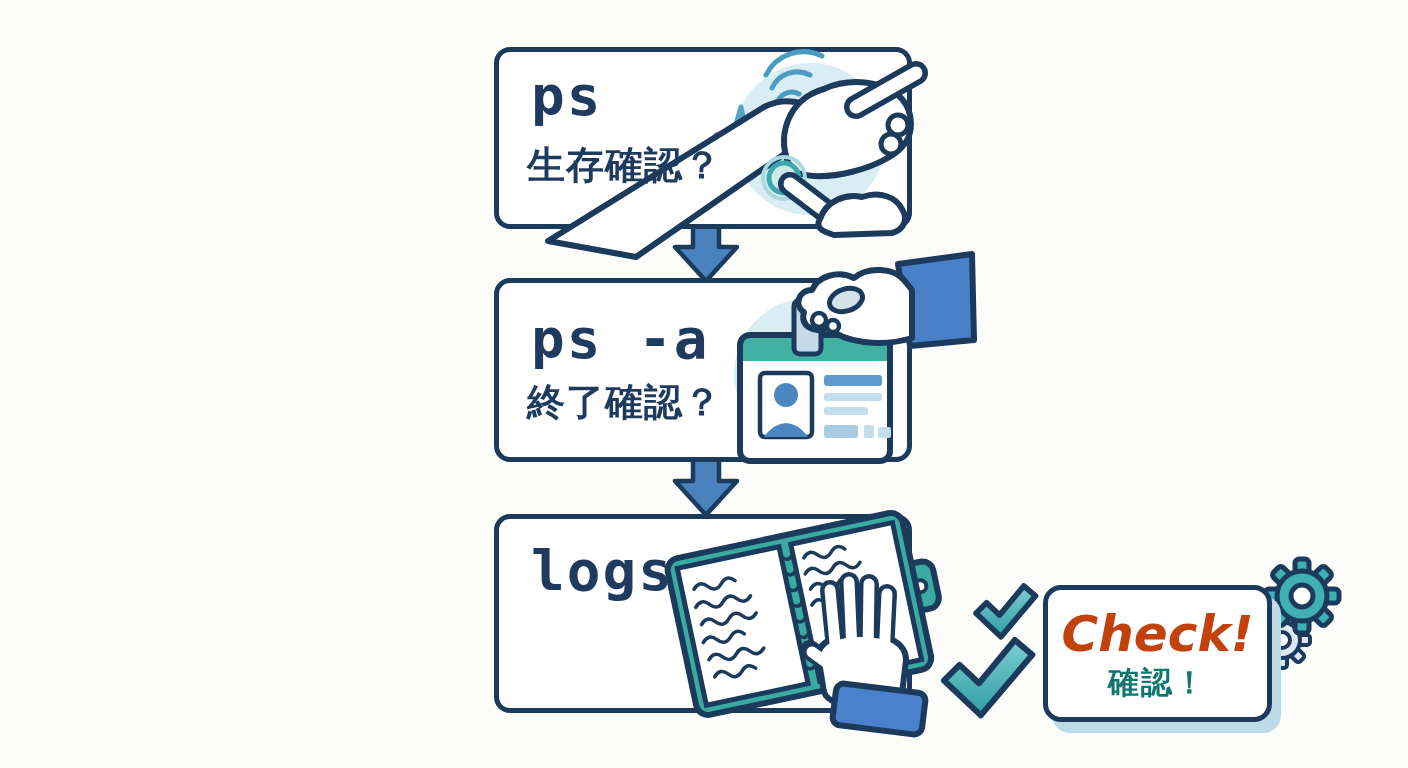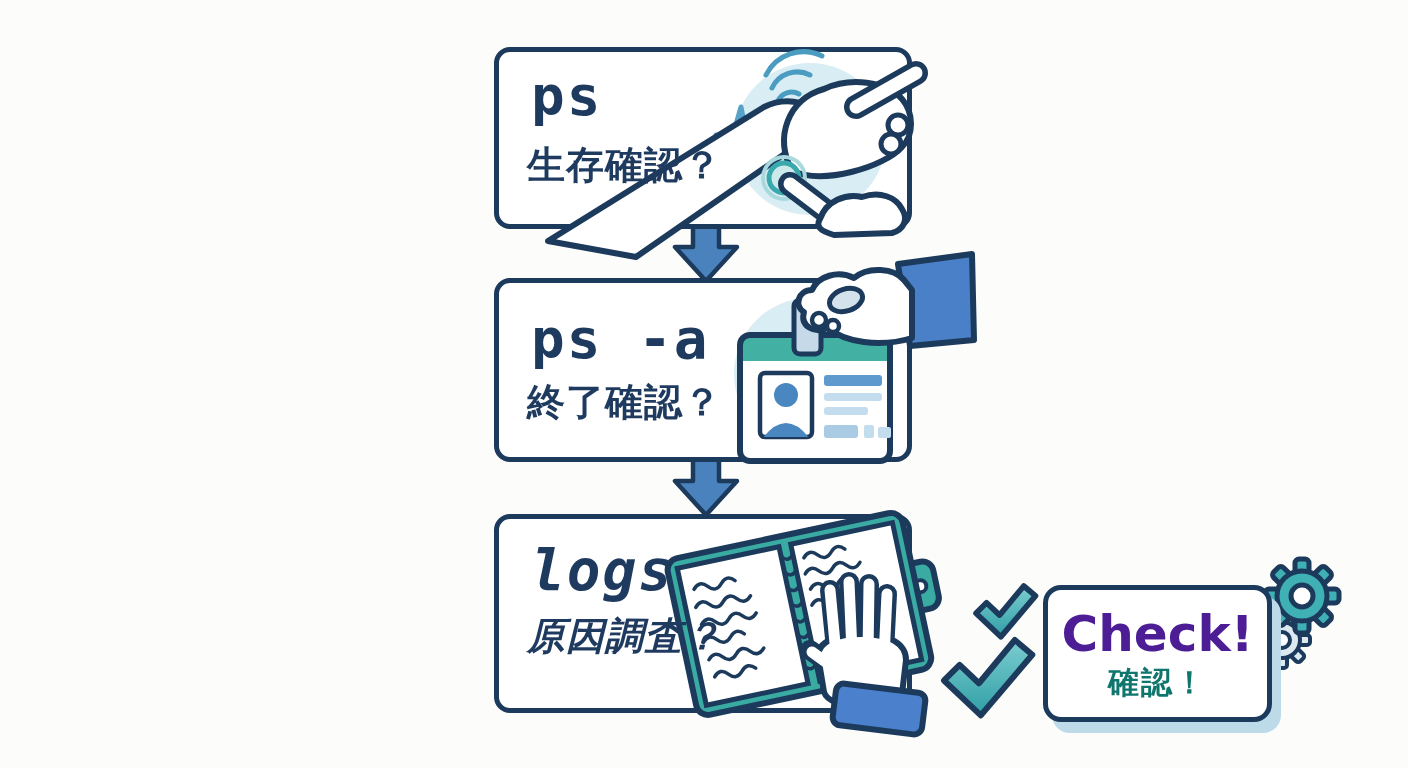--- a/index.html
+++ b/index.html
@@ -7,21 +7,21 @@
     position:relative;width:1408px;height:768px;background:#fcfcfa;
     overflow:hidden;font-family:"DejaVu Sans","Liberation Sans",sans-serif;
   }
   svg{overflow:visible;display:block;}
   .step-box{
     position:absolute;left:494px;width:418px;background:#ffffff;
     border:5px solid #1c3a5c;border-radius:16px;box-sizing:border-box;z-index:2;
   }
   #step1{top:47px;height:182px;}
   #step2{top:278px;height:184px;}
-  #step3{top:514px;height:199px;font-style:italic;}
+  #step3{top:514px;height:199px;}
   .illus{position:absolute;left:-5px;top:-5px;width:418px;pointer-events:none;}
   #step1 .illus{height:182px;}
   #step2 .illus{height:184px;}
   #step3 .illus{height:199px;}
   .cmd{
     position:absolute;left:32px;font-family:"DejaVu Sans Mono","Liberation Mono",monospace;
     font-weight:bold;font-size:56px;line-height:1.0;color:#1e3a5f;z-index:3;letter-spacing:2px;
   }
   #step1 .cmd{top:16px;}
   #step2 .cmd{top:28px;}
@@ -37,21 +37,21 @@
   #arrow1{top:224px;}
   #arrow2{top:458px;}
   .checks{position:absolute;left:936px;top:578px;width:120px;height:150px;z-index:2;}
   .gears{position:absolute;left:1246px;top:548px;width:120px;height:130px;z-index:1;}
   .check-box{
     position:absolute;left:1043px;top:585px;width:229px;height:137px;background:#ffffff;
     border:5px solid #1c3a5c;border-radius:18px;box-sizing:border-box;z-index:3;
     box-shadow:9px 11px 0 0 #bcdae8;
     display:flex;flex-direction:column;align-items:center;justify-content:center;
   }
-  .check-title{font-weight:bold;font-size:50px;line-height:1.0;color:#4c1d95;}
+  .check-title{font-weight:bold;font-size:50px;line-height:1.0;color:#c2410c;font-style:italic;}
   .check-sub{font-weight:bold;font-size:31px;line-height:1.0;color:#0f766e;margin-top:8px;letter-spacing:2px;}
 </style>
 </head>
 <body>
 
 <div class="canvas">
 
   <svg id="arrow1" class="arrow" viewBox="0 0 92 58">
     <path d="M33,0 h26 v23 h18 L46,57 L15,23 h18 z" fill="#4a82be" stroke="#1c3a5c" stroke-width="4.5" stroke-linejoin="round"></path>
   </svg>
@@ -173,21 +173,20 @@
           <path d="M342,140 L336,76"></path>
             <path d="M358,138 L355,68"></path>
           <path d="M374,139 L375,70"></path>
             <path d="M390,144 L393,80"></path>
           <path d="M340,154 L318,138"></path>
         </g>
         <rect x="340" y="174" width="90" height="42" rx="8" transform="rotate(7 385 195)" fill="#4a80cc" stroke="#1c3a5c" stroke-width="6"></rect>
       </g>
     </svg>
     <div class="cmd">logs</div>
-    <div class="q">原因調査？</div>
   </div>
 
   <svg class="checks" viewBox="0 0 120 150">
     <defs>
       <linearGradient id="ckg" x1="0" y1="0" x2="0" y2="1">
         <stop offset="0" stop-color="#7ccdd0"></stop>
           <stop offset="1" stop-color="#2f9fa6"></stop>
       </linearGradient>
     </defs>
     <path transform="translate(40,8) scale(0.62)" d="M0,44 L17,27 L38,47 L77,0 L96,16 L40,82 Z" fill="url(#ckg)" stroke="#1c3a5c" stroke-width="9" stroke-linejoin="round"></path>

